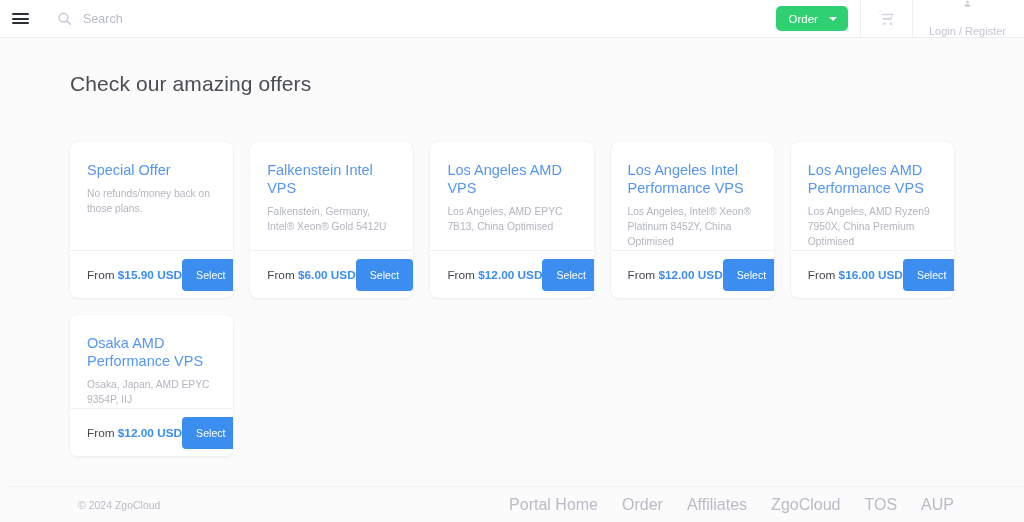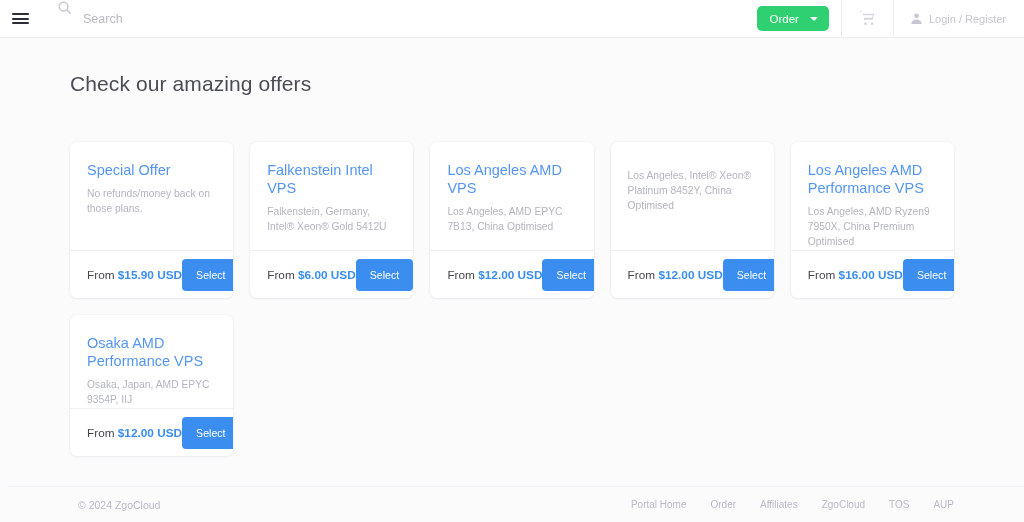--- a/index.html
+++ b/index.html
@@ -38,20 +38,21 @@
   .burger-btn .bars i {
     display: block;
     height: 2px;
     background: #2b2d36;
     margin: 2.5px 0;
     border-radius: 1px;
   }
 
   .search-wrap {
     display: flex;
+    align-items: center;
     flex: 1 1 auto;
     padding-left: 17px;
     gap: 11px;
   }
   .search-icon {
     width: 15px; height: 15px;
     display: block;
     color: #c8cad6;
     flex: 0 0 auto;
   }
@@ -106,23 +107,24 @@
     align-items: center;
     justify-content: center;
     cursor: pointer;
   }
   .cart-icon { width: 17px; height: 17px; color: #d3d5e0; display: block; }
 
   .account-cell {
     border-left: 1px solid #eceef3;
     display: flex;
     align-items: center;
-    gap: 6px;
+    gap: 18px;
     padding: 0 18px 0 16px;
     cursor: pointer;
+    flex-direction: column;
   }
   .user-icon { width: 13px; height: 13px; color: #c5c7d4; display: block; }
   .account-label { font-size: 11px; color: #c3c5d1; white-space: nowrap; }
 
   
   .page {
     padding: 0 70px;
   }
   .page-title {
     font-size: 21px;
@@ -204,21 +206,21 @@
     height: 36px;
     border-top: 1px solid #f0f1f5;
     padding: 0 70px;
     display: flex;
     align-items: center;
     justify-content: space-between;
   }
   .copyright { font-size: 10.5px; color: #b9bbc8; }
   .footer-links { display: flex; gap: 24px; }
   .footer-link {
-    font-size: 10px;
+    font-size: 16px;
     color: #b9bbc8;
     text-decoration: none;
     cursor: pointer;
     white-space: nowrap;
   }
 </style>
 </head>
 <body>
 
 <div class="topbar">
@@ -310,20 +312,21 @@
         <div class="price-line">
           <span class="from-word">From</span>
           <span class="amount">$12.00 USD</span>
         </div>
         <button class="select-btn">Select</button>
       </div>
     </div>
 
     <div class="prod-card">
       <div class="prod-card-body">
+        <div class="prod-title">Los Angeles Intel Performance VPS</div>
         <div class="prod-desc">Los Angeles, Intel® Xeon® Platinum 8452Y, China Optimised</div>
       </div>
       <div class="prod-card-foot">
         <div class="price-line">
           <span class="from-word">From</span>
           <span class="amount">$12.00 USD</span>
         </div>
         <button class="select-btn">Select</button>
       </div>
     </div>

